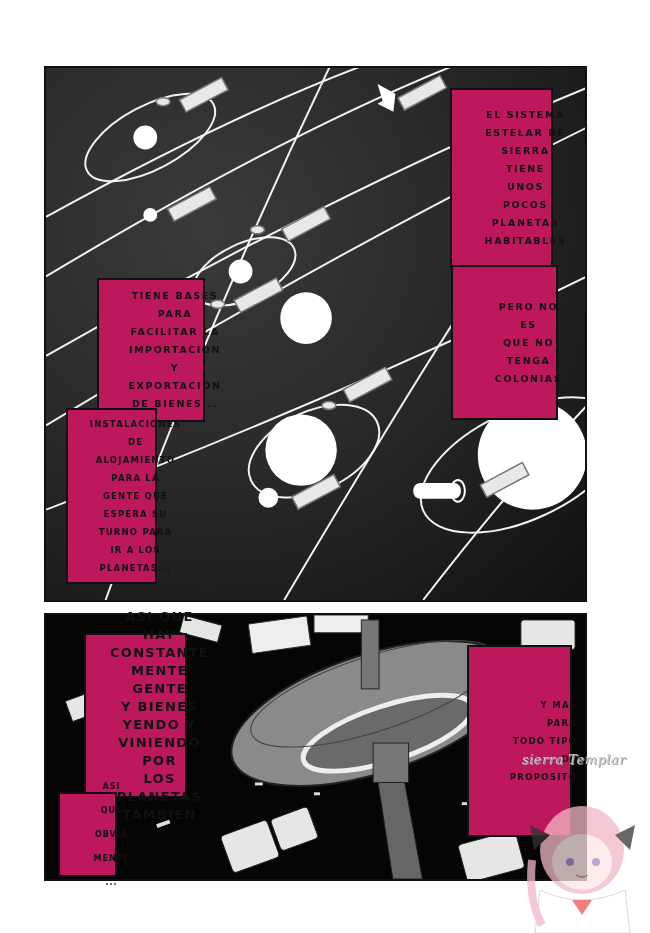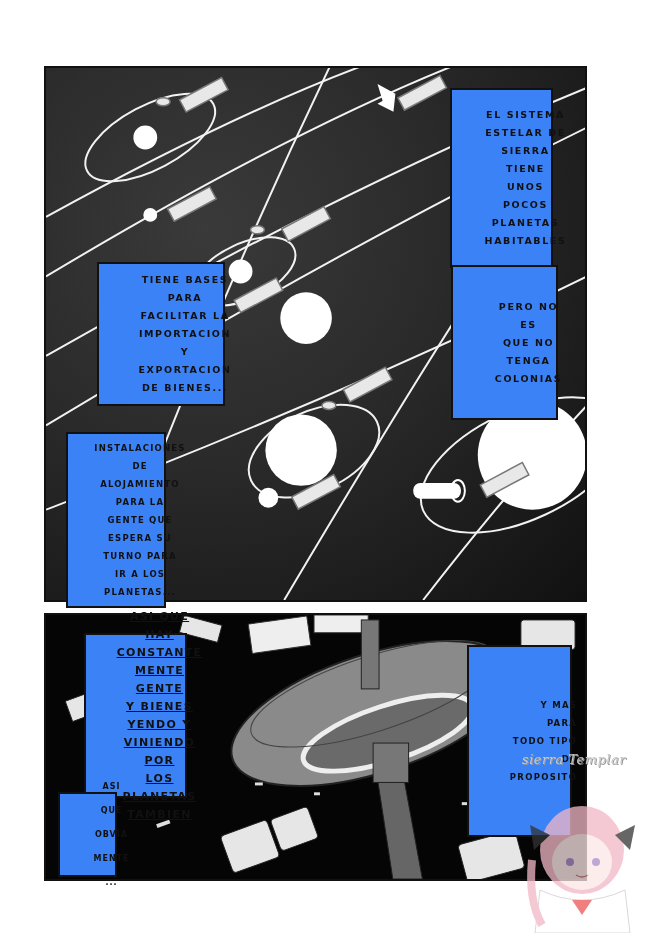--- a/index.html
+++ b/index.html
@@ -3,21 +3,21 @@
 <meta charset="utf-8">
 <style>
   html, body { margin:0; padding:0; }
   body { width:650px; height:933px; background:#ffffff; position:relative; overflow:hidden;
          font-family:"DejaVu Sans", sans-serif; }
   .panel { position:absolute; border:2px solid #111; box-sizing:border-box; overflow:hidden; }
   #panel1 { left:44px; top:66px; width:543px; height:536px;
             background:radial-gradient(ellipse at 30% 30%, #3a3a3a 0%, #2a2a2a 45%, #111 100%); }
   #panel2 { left:44px; top:613px; width:543px; height:268px; background:#050505; }
   .art { position:absolute; left:0; top:0; width:100%; height:100%; }
-  .box { position:absolute; background:#3b82f6; border:2px solid #111; box-sizing:border-box;
+  .box { position:absolute; background:#be185d; border:2px solid #111; box-sizing:border-box;
          display:flex; align-items:center; justify-content:center; text-align:center;padding-left:48px; }
   .txt { font-family:"DejaVu Sans", sans-serif; font-size:9.5px; letter-spacing:1.6px;
          line-height:18px; color:#111; white-space:pre-line; font-weight:bold; text-transform:uppercase;}
   .watermark { position:absolute; left:522px; top:752px; font-family:"DejaVu Serif", serif;
                font-style:italic; font-size:13px; color:#c8c8c8; letter-spacing:0.5px;
                text-shadow:1px 1px 0 #999; }
   .mascot { position:absolute; left:520px; top:790px; width:125px; height:143px; }
 </style>
 </head>
 <body>
@@ -76,36 +76,36 @@
 </div>
 
 <div class="box" style="left:450px;top:88px;width:103px;height:180px;">
   <div class="txt">El sistema
 estelar de
 sierra tiene
 unos pocos
 planetas
 habitables</div>
 </div>
-<div class="box" style="left:97px;top:262px;width:128px;height:144px;">
+<div class="box" style="left:97px;top:278px;width:108px;height:144px;">
   <div class="txt">tiene bases
 para
 facilitar la
 importacion
 y
 exportacion
 de bienes...</div>
 </div>
 <div class="box" style="left:407px;top:265px;width:107px;height:155px;margin-left:44px;">
   <div class="txt">pero no es
 que no
 tenga
 colonias</div>
 </div>
-<div class="box" style="left:66px;top:432px;width:100px;height:176px;">
+<div class="box" style="left:66px;top:408px;width:91px;height:176px;">
   <div class="txt" style="font-size:8.5px;letter-spacing:1.2px;">instalaciones
 de
 alojamiento
 para la
 gente que
 espera su
 turno para
 ir a los
 planetas...</div>
 </div>
@@ -138,21 +138,21 @@
     <g fill="#ddd">
       <rect x="110" y="210" width="14" height="4" transform="rotate(-20 117 212)"></rect>
       <rect x="210" y="170" width="8" height="3"></rect>
       <rect x="270" y="180" width="6" height="3"></rect>
       <rect x="420" y="190" width="8" height="3"></rect>
     </g>
   </svg>
 </div>
 
 <div class="box" style="left:84px;top:633px;width:103px;height:165px;">
-  <div class="txt" style="font-size:11px;letter-spacing:1.3px;text-decoration:underline;">asi que hay
+  <div class="txt" style="font-size:13px;letter-spacing:1.3px;">asi que hay
 constante
 mente gente
 y bienes
 yendo y
 viniendo por
 los planetas
 tambien</div>
 </div>
 <div class="box" style="left:467px;top:645px;width:105px;height:192px;">
   <div class="txt" style="font-size:8.5px;letter-spacing:1.3px;text-align:right;">y mas para

